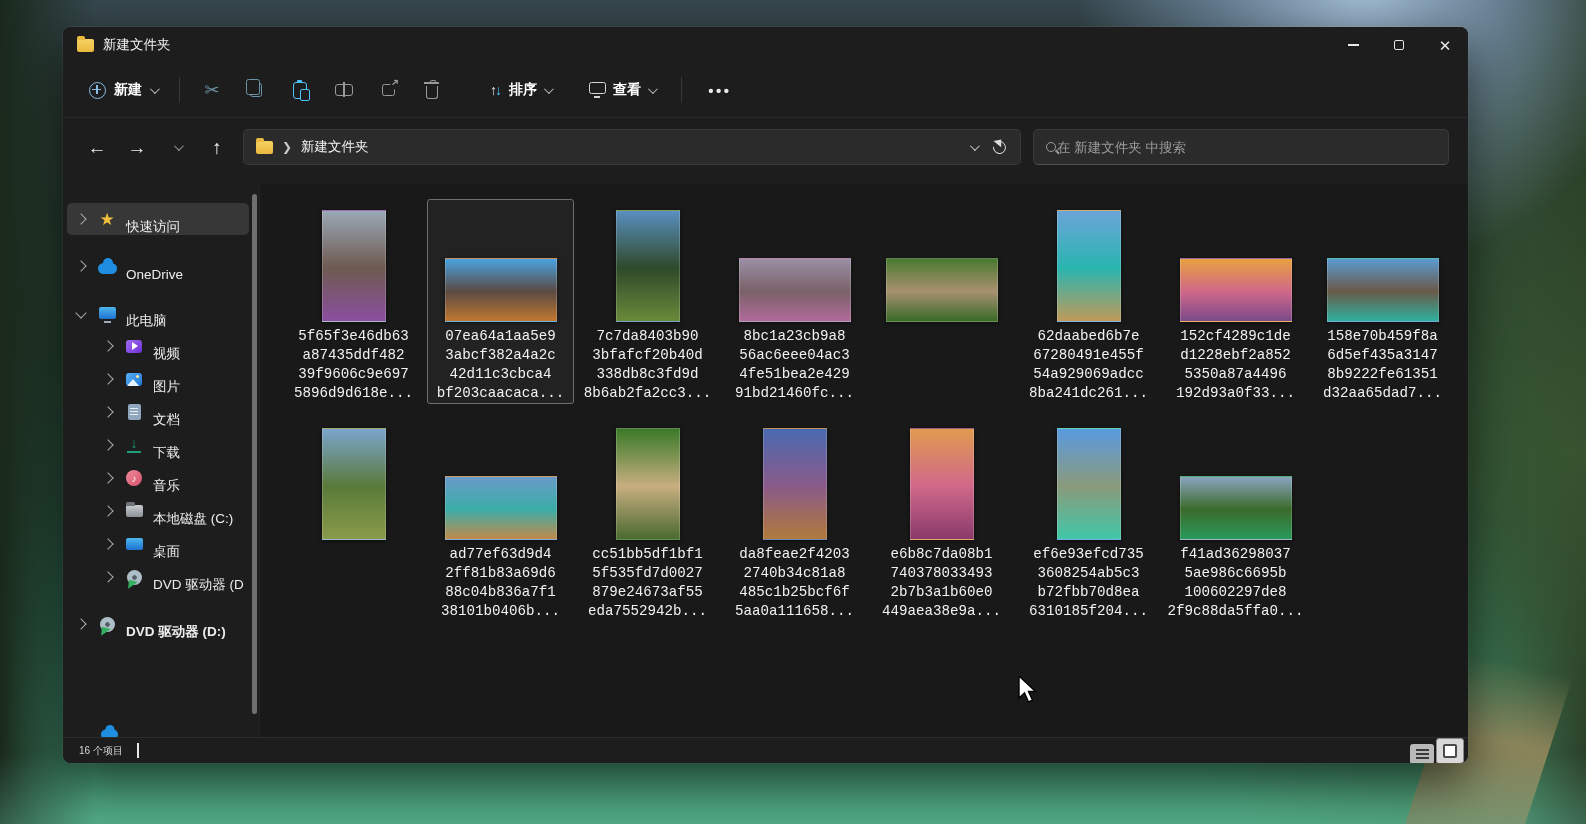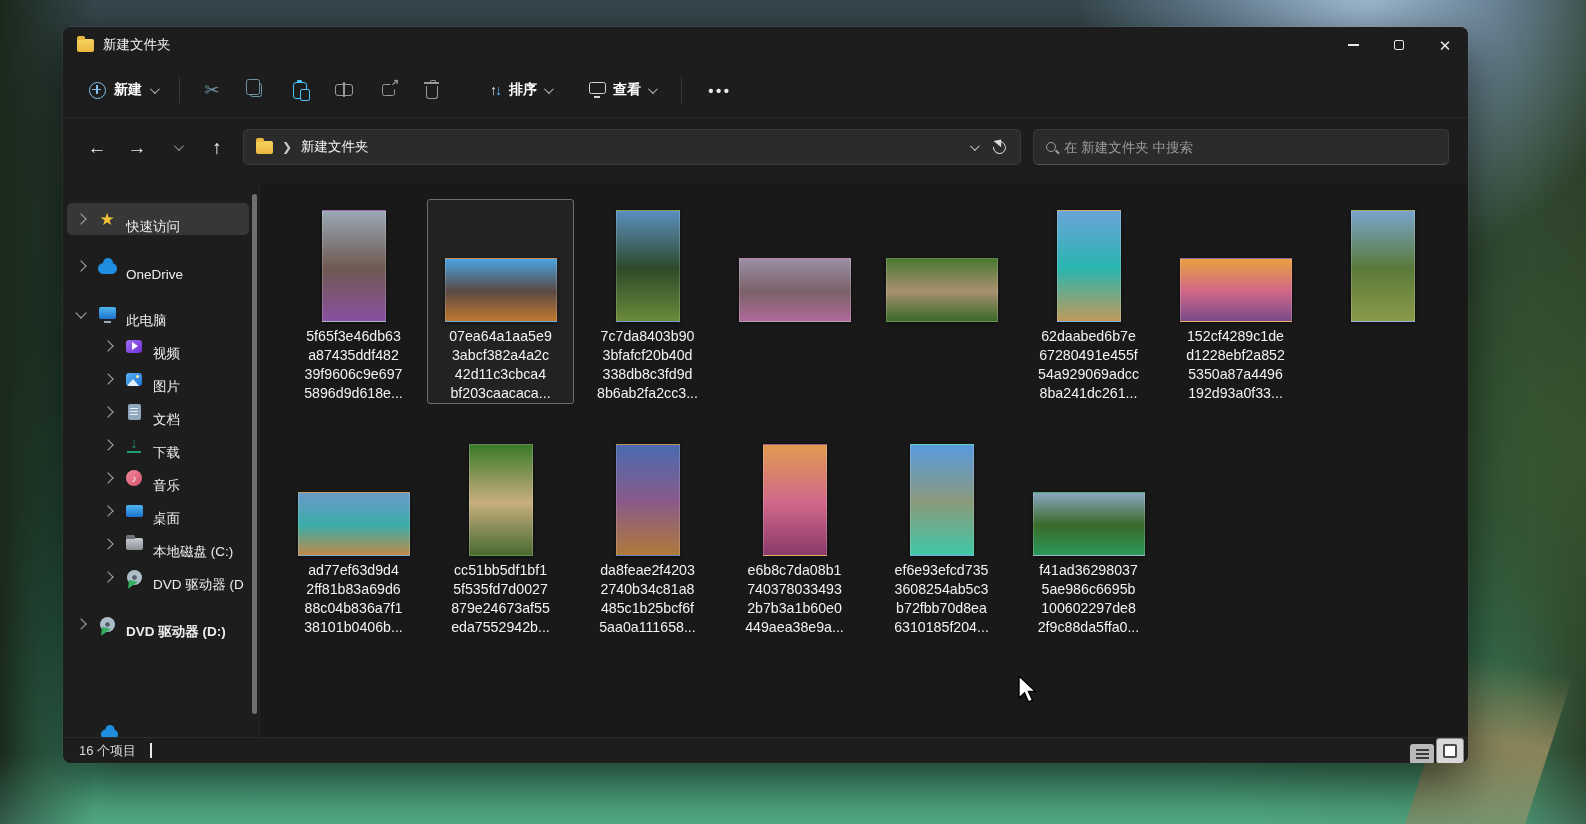--- a/index.html
+++ b/index.html
@@ -88,21 +88,21 @@
     display:flex; align-items:center; padding:0 8px 0 12px;
   }
   .addressbar .crumb-sep { color:#c9c9c9; font-size:12px; margin:0 9px; }
   .addressbar .crumb { font-size:13.5px; color:#f2f2f2; }
   .addr-right { margin-left:auto; display:flex; align-items:center; gap:16px; padding-right:6px; }
   .ic-refresh { position:relative; width:13px; height:13px; border:1.7px solid #dcdcdc; border-radius:50%; border-top-color:transparent; transform:rotate(-40deg); }
   .ic-refresh::after { content:""; position:absolute; right:-2.5px; top:-2px; width:0; height:0; border-left:5px solid transparent; border-right:5px solid transparent; border-bottom:6px solid #dcdcdc; transform:rotate(80deg); }
   .searchbox {
     flex:none; width:416px; height:36px; margin-left:12px;
     background:#2b2b2b; border:1px solid rgba(255,255,255,.07); border-bottom-color:rgba(255,255,255,.18);
-    border-radius:5px; display:flex; align-items:center; padding:0 12px; gap:8px;
+    border-radius:5px; display:flex; align-items:center; padding:0 12px; gap:1px;
   }
   .ic-magnifier { position:relative; width:10px; height:10px; border:1.6px solid #9a9a9a; border-radius:50%; flex:none; }
   .ic-magnifier::after { content:""; position:absolute; width:5px; height:1.6px; background:#9a9a9a; right:-4.5px; bottom:-1.5px; transform:rotate(45deg); }
   .searchbox input { background:transparent; border:none; outline:none; color:#c8c8c8; font-size:13.5px; width:100%; font-family:"Liberation Sans",sans-serif; }
   .searchbox input::placeholder { color:#9a9a9a; opacity:1; }
 
   
   .body { position:relative; display:flex; height:553px; }
   .sidebar { width:196px; flex:none; position:relative; padding-top:18px; overflow:hidden; }
   .sb-item { display:flex; align-items:center; height:32px; margin:1px 10px 1px 4px; border-radius:5px; font-size:13.5px; color:#ededed; }
@@ -133,32 +133,32 @@
   .ic-music::before { content:"♪"; color:#fff; font-size:10px; }
   .ic-disk { width:17px; height:12px; background:linear-gradient(180deg,#c9cdd2,#8b9097); border-radius:2px; position:relative; }
   .ic-disk::before { content:""; position:absolute; top:-3px; left:0; width:9px; height:4px; background:#6f747b; border-radius:1.5px 1.5px 0 0; }
   .ic-dvd { width:15px; height:15px; border-radius:50%; background:radial-gradient(circle, #55606a 0 2px, #aebec9 2.5px 7px); position:relative; }
   .ic-dvd::after { content:""; position:absolute; left:-2px; bottom:-1px; width:0; height:0; border-left:6px solid transparent; border-right:6px solid transparent; border-bottom:7px solid #35b060; transform:rotate(-35deg); }
   .sb-partial { position:absolute; bottom:-4px; left:36px; display:flex; gap:26px; }
   .sb-partial .ic-cloud { transform:scale(.9); }
 
   
   .content { position:relative; flex:1; background:#191919; border-left:1px solid rgba(255,255,255,.04); }
-  .file-grid { display:grid; grid-template-columns:repeat(8, 147px); grid-auto-rows:205px; row-gap:29px; padding:15px 8px 0 20px; }
+  .file-grid { display:grid; grid-template-columns:repeat(8, 147px); grid-auto-rows:205px; row-gap:13px; padding:15px 8px 0 20px;font-family:Liberation Mono, monospace; }
   .file-item { display:flex; flex-direction:column; align-items:center; border-radius:3px; border:1px solid transparent; }
   .file-item.selected { border-color:#6e6e6e; background:rgba(255,255,255,.045); }
   .thumb-area { height:122px; width:100%; display:flex; align-items:flex-end; justify-content:center; }
   .thumb { border:1px solid rgba(255,255,255,.18); box-shadow:0 1px 4px rgba(0,0,0,.5); }
   .thumb.portrait { width:64px; height:112px; }
   .thumb.landscape { width:112px; height:64px; }
   .caption { margin-top:5px; font-size:14.2px; line-height:19px; color:#f2f2f2; text-align:center; white-space:pre-line; }
 
   
   .statusbar { height:26px; display:flex; align-items:center; padding:0 4px 0 16px; border-top:1px solid rgba(255,255,255,.07); background:#1d1d1d; }
-  .status-count { font-size:13px; color:#d8d8d8; }
+  .status-count { font-size:10px; color:#d8d8d8; }
   .status-caret { width:2px; height:15px; background:#e8e8e8; margin-left:14px; }
   .view-toggles { margin-left:auto; display:flex; align-items:flex-end; gap:2px; }
   .vt-btn { display:flex; align-items:center; justify-content:center; border-radius:3px; }
   .vt-details { width:24px; height:20px; background:#b9b9b9; }
   .vt-details .lines { width:13px; height:10px; border-top:2px solid #3a3a3a; border-bottom:2px solid #3a3a3a; position:relative; }
   .vt-details .lines::before { content:""; position:absolute; left:0; top:2.5px; width:13px; height:2px; background:#3a3a3a; }
   .vt-large { width:28px; height:26px; background:#d9d9d9; border:1px solid #8a8a8a; }
   .vt-large .sq { width:14px; height:14px; background:#fff; border:2px solid #4a4a4a; border-radius:2px; }
 
   
@@ -319,30 +319,30 @@
           <div class="sb-item" style="padding-left: 37px;">
             <span class="sb-chev right"></span>
             <span class="sb-icon">
               <span class="ic-music"></span>
             </span>
             <span class="sb-label">音乐</span>
           </div>
           <div class="sb-item" style="padding-left: 37px;">
             <span class="sb-chev right"></span>
             <span class="sb-icon">
+              <span class="ic-disk"></span>
+            </span>
+            <span class="sb-label">本地磁盘 (C:)</span>
+          </div>
+          <div class="sb-item" style="padding-left: 37px;">
+            <span class="sb-chev right"></span>
+            <span class="sb-icon">
               <span class="ic-desktop"></span>
             </span>
             <span class="sb-label">桌面</span>
-          </div>
-          <div class="sb-item" style="padding-left: 37px;">
-            <span class="sb-chev right"></span>
-            <span class="sb-icon">
-              <span class="ic-disk"></span>
-            </span>
-            <span class="sb-label">本地磁盘 (C:)</span>
           </div>
           <div class="sb-item" style="padding-left: 37px;">
             <span class="sb-chev right"></span>
             <span class="sb-icon">
               <span class="ic-dvd"></span>
             </span>
             <span class="sb-label">DVD 驱动器 (D</span>
           </div>
           <div class="sb-item gap" style="padding-left: 10px; font-weight: bold;">
             <span class="sb-chev right"></span>
@@ -385,20 +385,24 @@
             </div>
             <div class="caption">7c7da8403b90
 3bfafcf20b40d
 338db8c3fd9d
 8b6ab2fa2cc3...</div>
           </div>
           <div class="file-item">
             <div class="thumb-area">
               <div class="thumb landscape" style="background: linear-gradient(rgb(154, 143, 165) 0%, rgb(122, 98, 104) 52%, rgb(176, 106, 154) 100%);"></div>
             </div>
+            <div class="caption">8bc1a23cb9a8
+56ac6eee04ac3
+4fe51bea2e429
+91bd21460fc...</div>
           </div>
           <div class="file-item">
             <div class="thumb-area">
               <div class="thumb landscape" style="background: linear-gradient(rgb(74, 122, 48) 0%, rgb(168, 144, 112) 52%, rgb(58, 106, 40) 100%);"></div>
             </div>
           </div>
           <div class="file-item">
             <div class="thumb-area">
               <div class="thumb portrait" style="background: linear-gradient(rgb(106, 165, 216) 0%, rgb(42, 181, 176) 52%, rgb(192, 154, 90) 100%);"></div>
             </div>
@@ -408,20 +412,29 @@
 8ba241dc261...</div>
           </div>
           <div class="file-item">
             <div class="thumb-area">
               <div class="thumb landscape" style="background: linear-gradient(rgb(232, 160, 64) 0%, rgb(208, 104, 136) 52%, rgb(122, 74, 138) 100%);"></div>
             </div>
             <div class="caption">152cf4289c1de
 d1228ebf2a852
 5350a87a4496
 192d93a0f33...</div>
+          </div>
+          <div class="file-item">
+            <div class="thumb-area">
+              <div class="thumb landscape" style="background: linear-gradient(rgb(90, 154, 208) 0%, rgb(106, 90, 72) 52%, rgb(48, 176, 160) 100%);"></div>
+            </div>
+            <div class="caption">158e70b459f8a
+6d5ef435a3147
+8b9222fe61351
+d32aa65dad7...</div>
           </div>
           <div class="file-item">
             <div class="thumb-area">
               <div class="thumb portrait" style="background: linear-gradient(rgb(122, 165, 204) 0%, rgb(90, 122, 58) 52%, rgb(138, 154, 74) 100%);"></div>
             </div>
           </div>
           <div class="file-item">
             <div class="thumb-area">
               <div class="thumb landscape" style="background: linear-gradient(rgb(106, 154, 200) 0%, rgb(58, 173, 168) 52%, rgb(192, 138, 74) 100%);"></div>
             </div>

